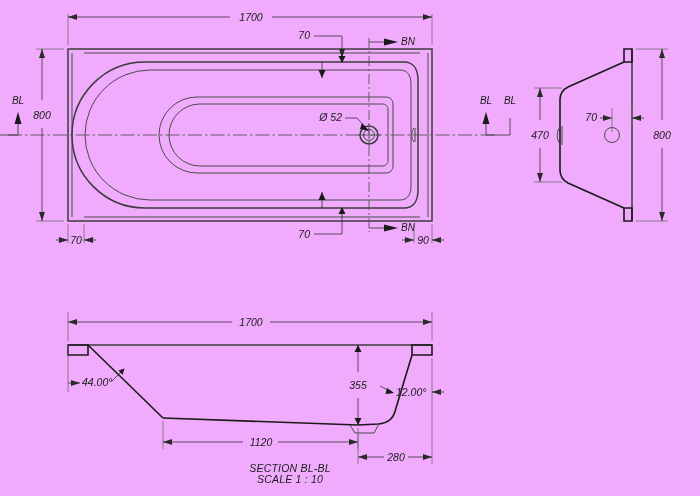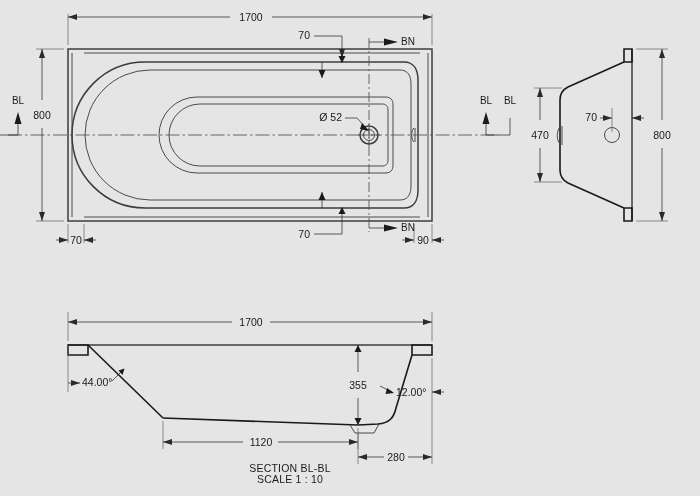--- a/index.html
+++ b/index.html
@@ -4,23 +4,24 @@
 <style>
   html, body {
     margin: 0;
     padding: 0;
     background: #ffffff;
   }
   #sheet {
     position: relative;
     width: 700px;
     height: 496px;
-    background: #e5e5e5;
+    background: #f0abfc;
     font-family: "Liberation Sans", sans-serif;
     overflow: hidden;
+    font-style: italic;
   }
   #sheet svg {
     position: absolute;
     left: 0;
     top: 0;
     width: 700px;
     height: 496px;
   }
   .obj { fill: none; stroke: #3c3c3c; stroke-width: 1.5; }
   .obj-thin { fill: none; stroke: #4a4a4a; stroke-width: 1; }

